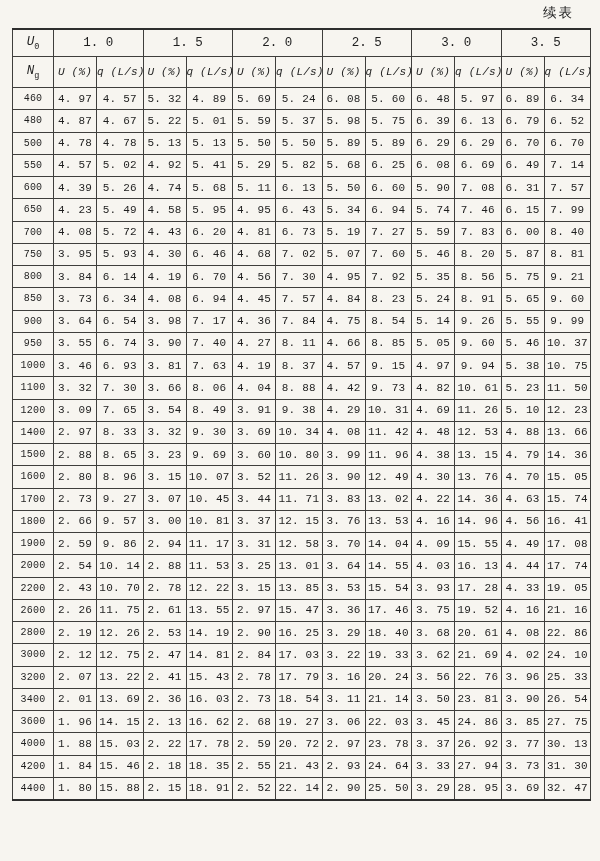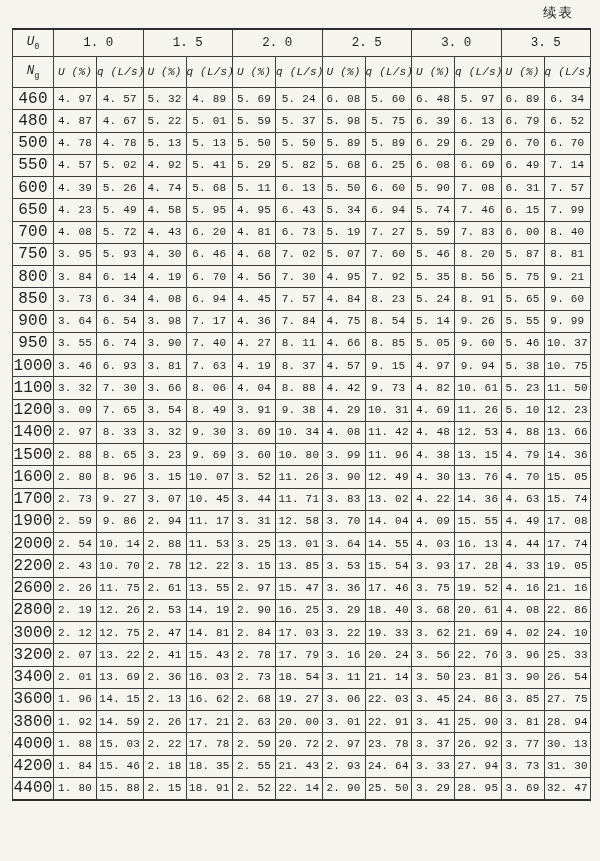--- a/index.html
+++ b/index.html
@@ -40,21 +40,21 @@
     font-weight: normal;
     white-space: nowrap;
     overflow: hidden;
   }
   tr.hrow1 th { height: 26px; font-size: 12.5px; margin-left: 48px; }
   tr.hrow2 th { height: 30px; font-size: 11px; }
   .var { font-style: italic; font-size: 12.5px; }
   .var sub { font-size: 8.5px; font-style: normal; }
   .subhead { font-style: italic; font-size: 10.8px; letter-spacing: 0.2px; }
   tbody td { height: 21.25px; font-size: 11px; letter-spacing: 0.2px; }
-  tbody td.ng { font-size: 16px; margin-top: 24px; }
+  tbody td.ng { font-size: 10px; margin-top: 24px; }
 </style>
 </head>
 <body>
 
 <div class="page">
   <div class="continued">续表</div>
 
   <table class="data">
     <colgroup>
       <col style="width:41px">
@@ -377,20 +377,35 @@
           <td>3. 44</td>
           <td>11. 71</td>
           <td>3. 83</td>
           <td>13. 02</td>
           <td>4. 22</td>
           <td>14. 36</td>
           <td>4. 63</td>
           <td>15. 74</td>
         </tr>
         <tr>
+          <td class="ng">1800</td>
+          <td>2. 66</td>
+          <td>9. 57</td>
+          <td>3. 00</td>
+          <td>10. 81</td>
+          <td>3. 37</td>
+          <td>12. 15</td>
+          <td>3. 76</td>
+          <td>13. 53</td>
+          <td>4. 16</td>
+          <td>14. 96</td>
+          <td>4. 56</td>
+          <td>16. 41</td>
+        </tr>
+        <tr>
           <td class="ng">1900</td>
           <td>2. 59</td>
           <td>9. 86</td>
           <td>2. 94</td>
           <td>11. 17</td>
           <td>3. 31</td>
           <td>12. 58</td>
           <td>3. 70</td>
           <td>14. 04</td>
           <td>4. 09</td>
@@ -512,35 +527,20 @@
           <td>2. 68</td>
           <td>19. 27</td>
           <td>3. 06</td>
           <td>22. 03</td>
           <td>3. 45</td>
           <td>24. 86</td>
           <td>3. 85</td>
           <td>27. 75</td>
         </tr>
         <tr>
-          <td class="ng">3800</td>
-          <td>1. 92</td>
-          <td>14. 59</td>
-          <td>2. 26</td>
-          <td>17. 21</td>
-          <td>2. 63</td>
-          <td>20. 00</td>
-          <td>3. 01</td>
-          <td>22. 91</td>
-          <td>3. 41</td>
-          <td>25. 90</td>
-          <td>3. 81</td>
-          <td>28. 94</td>
-        </tr>
-        <tr>
           <td class="ng">4000</td>
           <td>1. 88</td>
           <td>15. 03</td>
           <td>2. 22</td>
           <td>17. 78</td>
           <td>2. 59</td>
           <td>20. 72</td>
           <td>2. 97</td>
           <td>23. 78</td>
           <td>3. 37</td>

